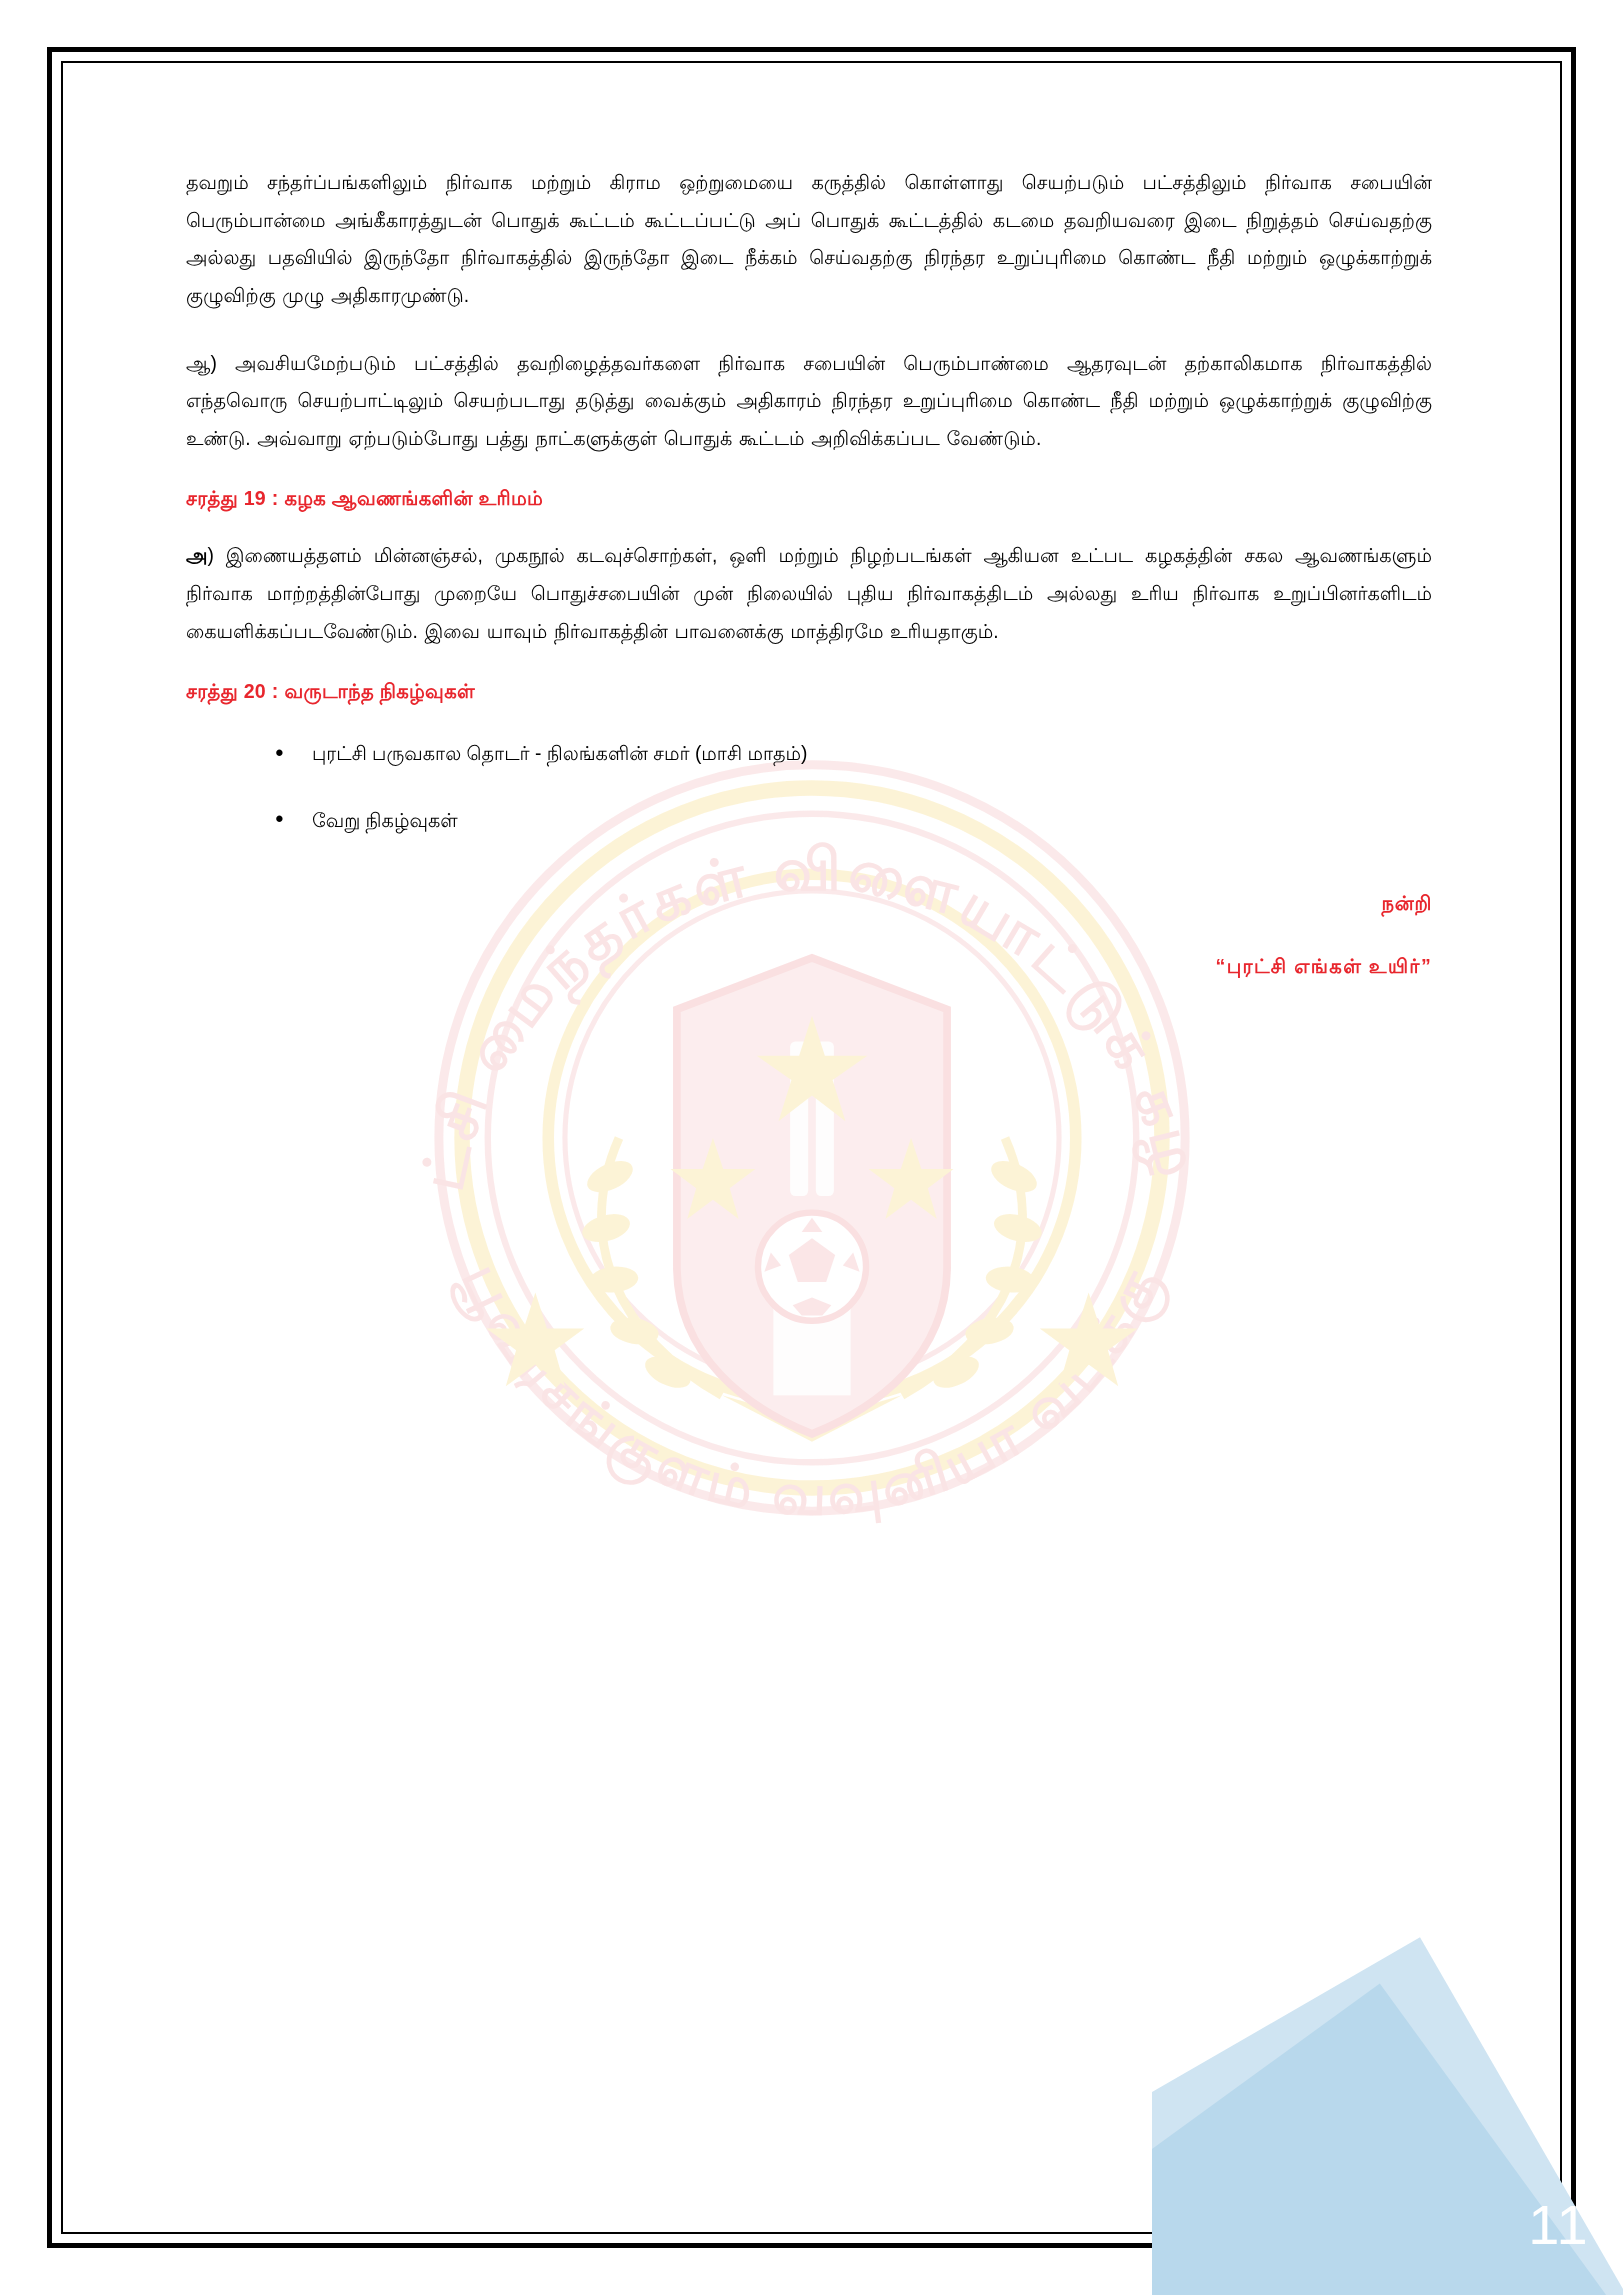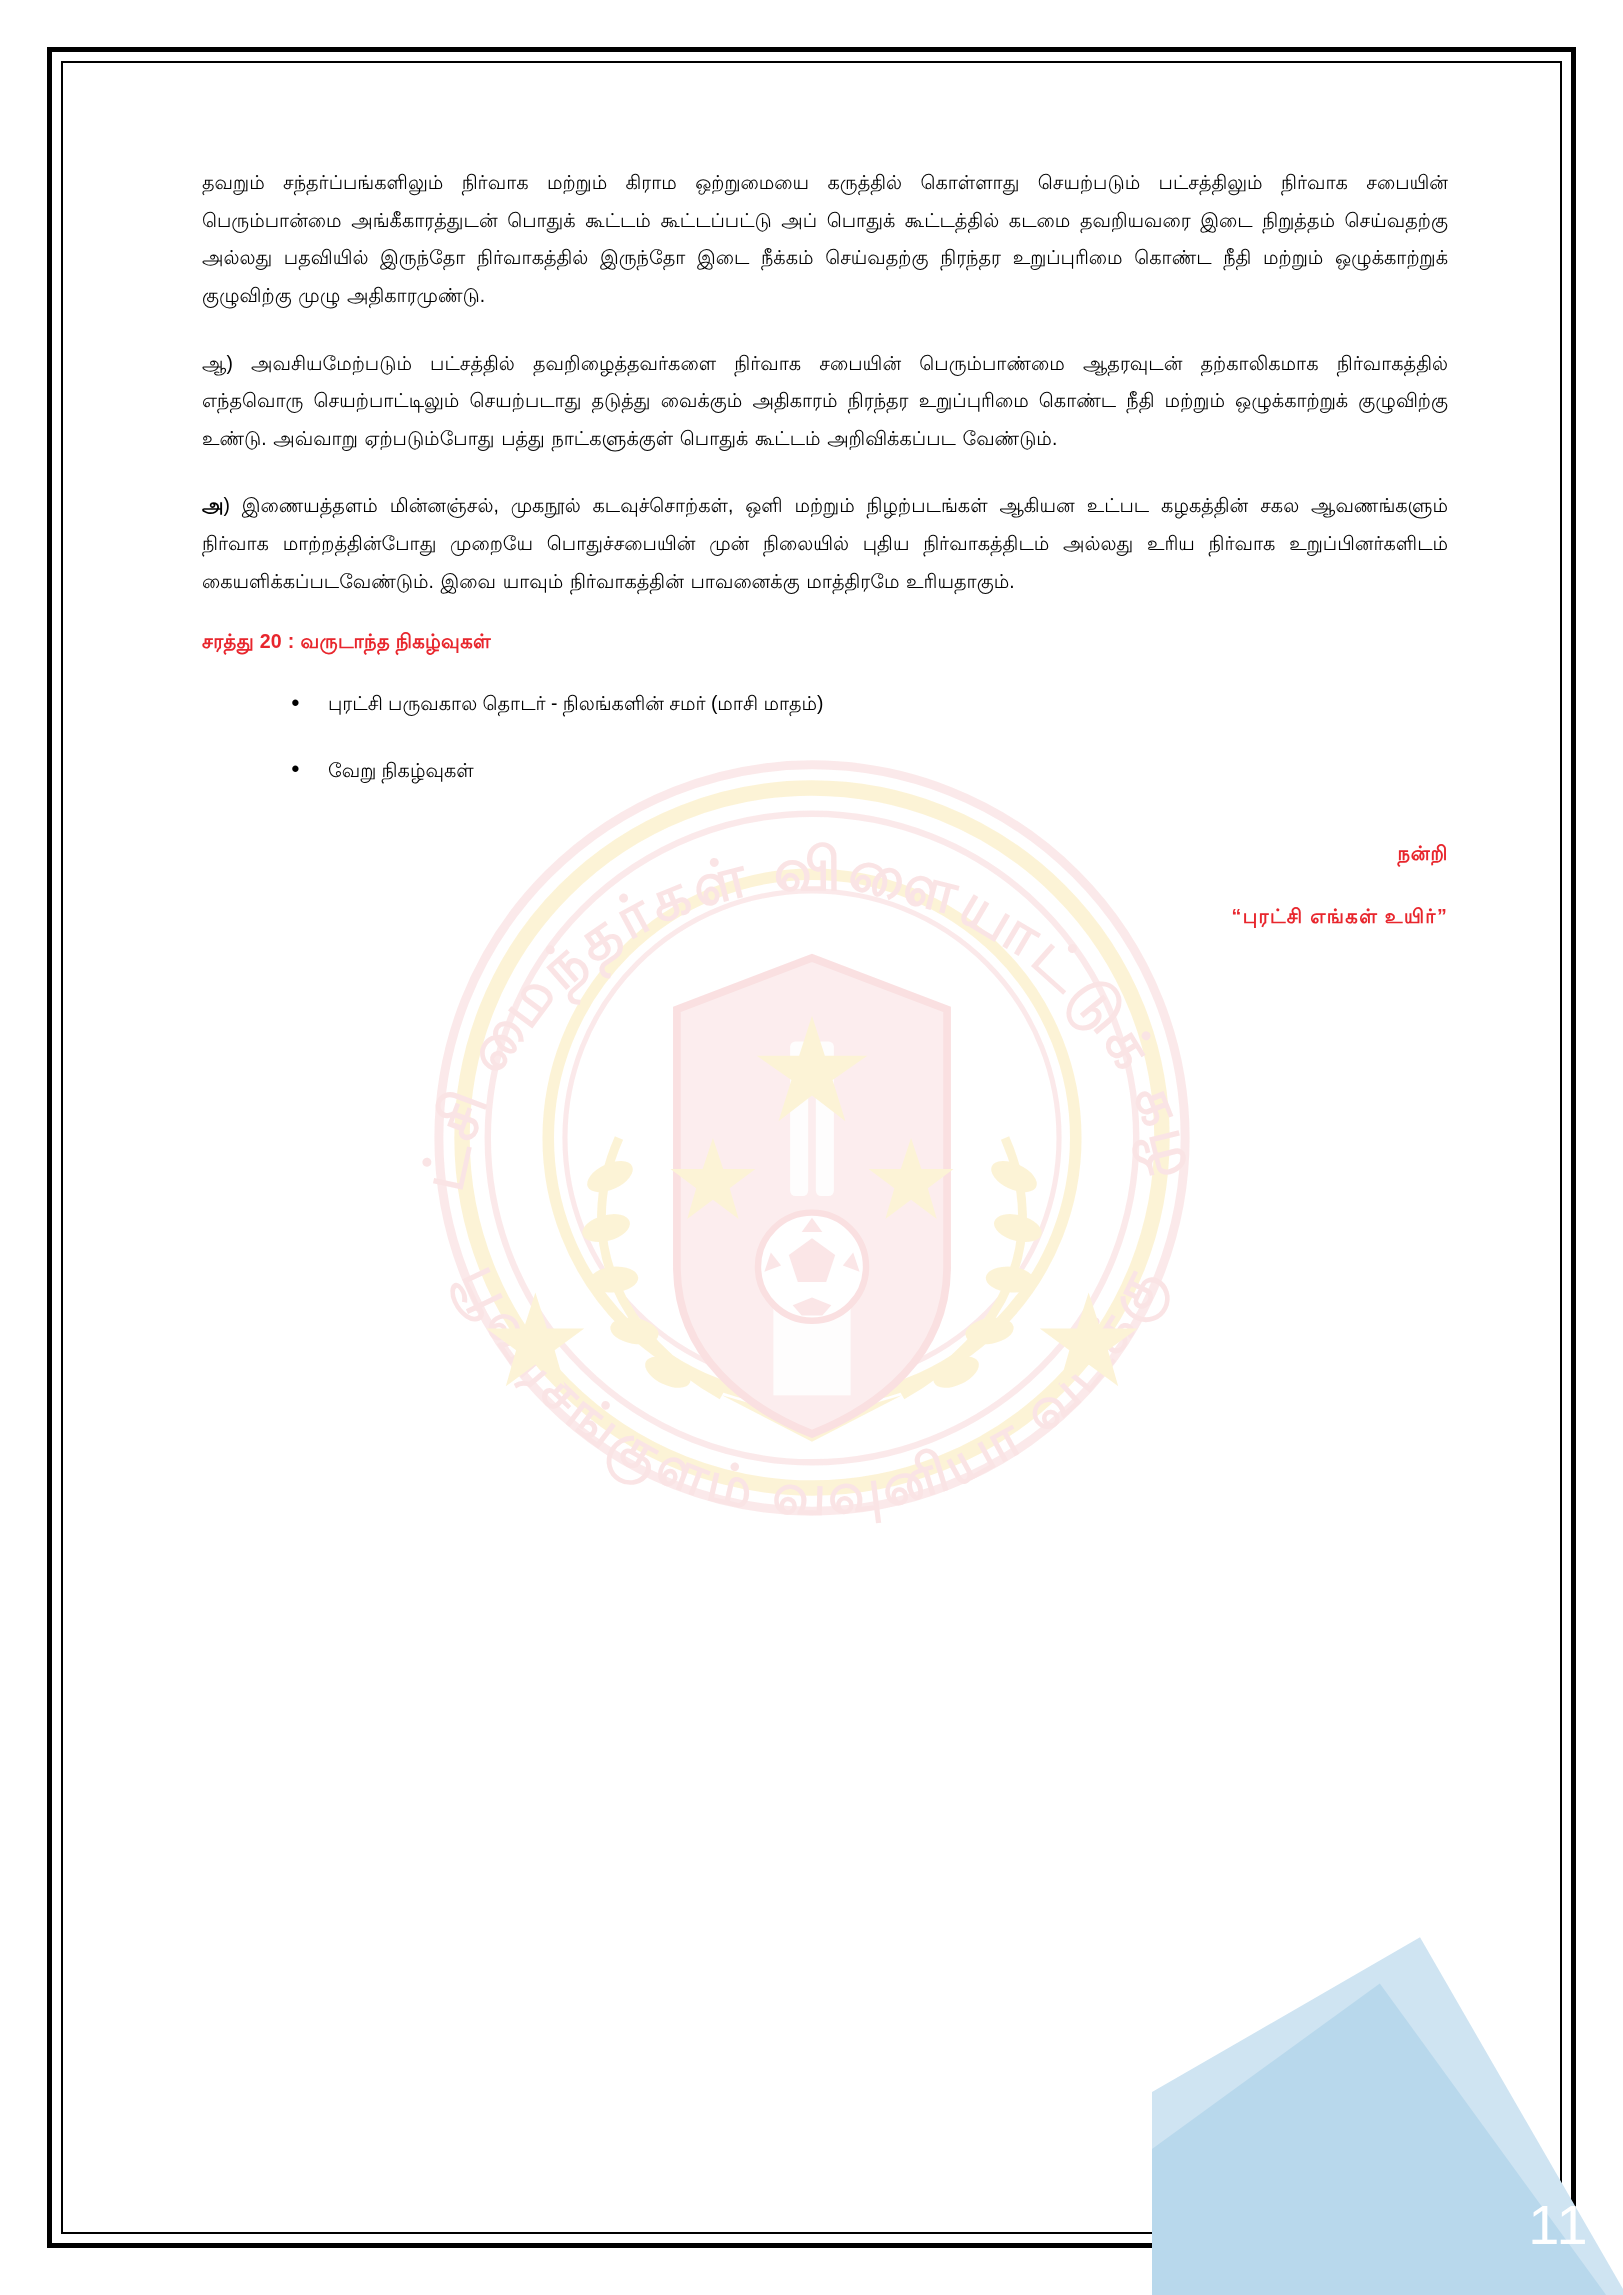--- a/index.html
+++ b/index.html
@@ -88,21 +88,21 @@
     height: 772px;
     opacity: 0.30;
     pointer-events: none;
     z-index: 1;
   }
   .watermark svg { width: 100%; height: 100%; display: block; }
 
   
   .content {
     position: absolute;
-    left: 202px;
+    left: 186px;
     top: 164px;
     width: 1246px;
     z-index: 3;
   }
   p.body-par {
     margin: 0 0 30px 0;
     font-size: 19.3px;
     line-height: 1.95;
     color: #000000;
     text-align: justify;
@@ -237,20 +237,21 @@
     </g>
   </svg>
 </div>
 
 <div class="content">
 
   <p class="body-par">தவறும் சந்தர்ப்பங்களிலும் நிர்வாக மற்றும் கிராம ஒற்றுமையை கருத்தில் கொள்ளாது செயற்படும் பட்சத்திலும் நிர்வாக சபையின் பெரும்பான்மை அங்கீகாரத்துடன் பொதுக் கூட்டம் கூட்டப்பட்டு அப் பொதுக் கூட்டத்தில் கடமை தவறியவரை இடை நிறுத்தம் செய்வதற்கு அல்லது பதவியில் இருந்தோ நிர்வாகத்தில் இருந்தோ இடை நீக்கம் செய்வதற்கு நிரந்தர உறுப்புரிமை கொண்ட நீதி மற்றும் ஒழுக்காற்றுக் குழுவிற்கு முழு அதிகாரமுண்டு.</p>
 
   <p class="body-par">ஆ) அவசியமேற்படும் பட்சத்தில் தவறிழைத்தவர்களை நிர்வாக சபையின் பெரும்பாண்மை ஆதரவுடன் தற்காலிகமாக நிர்வாகத்தில் எந்தவொரு செயற்பாட்டிலும் செயற்படாது தடுத்து வைக்கும் அதிகாரம் நிரந்தர உறுப்புரிமை கொண்ட நீதி மற்றும் ஒழுக்காற்றுக் குழுவிற்கு உண்டு. அவ்வாறு ஏற்படும்போது பத்து நாட்களுக்குள் பொதுக் கூட்டம் அறிவிக்கப்பட வேண்டும்.</p>
 
+  <h2 class="section-head">சரத்து 19 : கழக ஆவணங்களின் உரிமம்</h2>
 
   <p class="body-par"><span class="label-bold">அ</span><span>) இணையத்தளம் மின்னஞ்சல், முகநூல் கடவுச்சொற்கள், ஒளி மற்றும் நிழற்படங்கள் ஆகியன உட்பட கழகத்தின் சகல ஆவணங்களும் நிர்வாக மாற்றத்தின்போது முறையே பொதுச்சபையின் முன் நிலையில் புதிய நிர்வாகத்திடம் அல்லது உரிய நிர்வாக உறுப்பினர்களிடம் கையளிக்கப்படவேண்டும். இவை யாவும் நிர்வாகத்தின் பாவனைக்கு மாத்திரமே உரியதாகும்.</span></p>
 
   <h2 class="section-head">சரத்து 20 : வருடாந்த நிகழ்வுகள்</h2>
 
   <ul class="event-list">
     <li>புரட்சி பருவகால தொடர் - நிலங்களின் சமர் (மாசி மாதம்)</li>
     <li>வேறு நிகழ்வுகள்</li>
   </ul>
 

